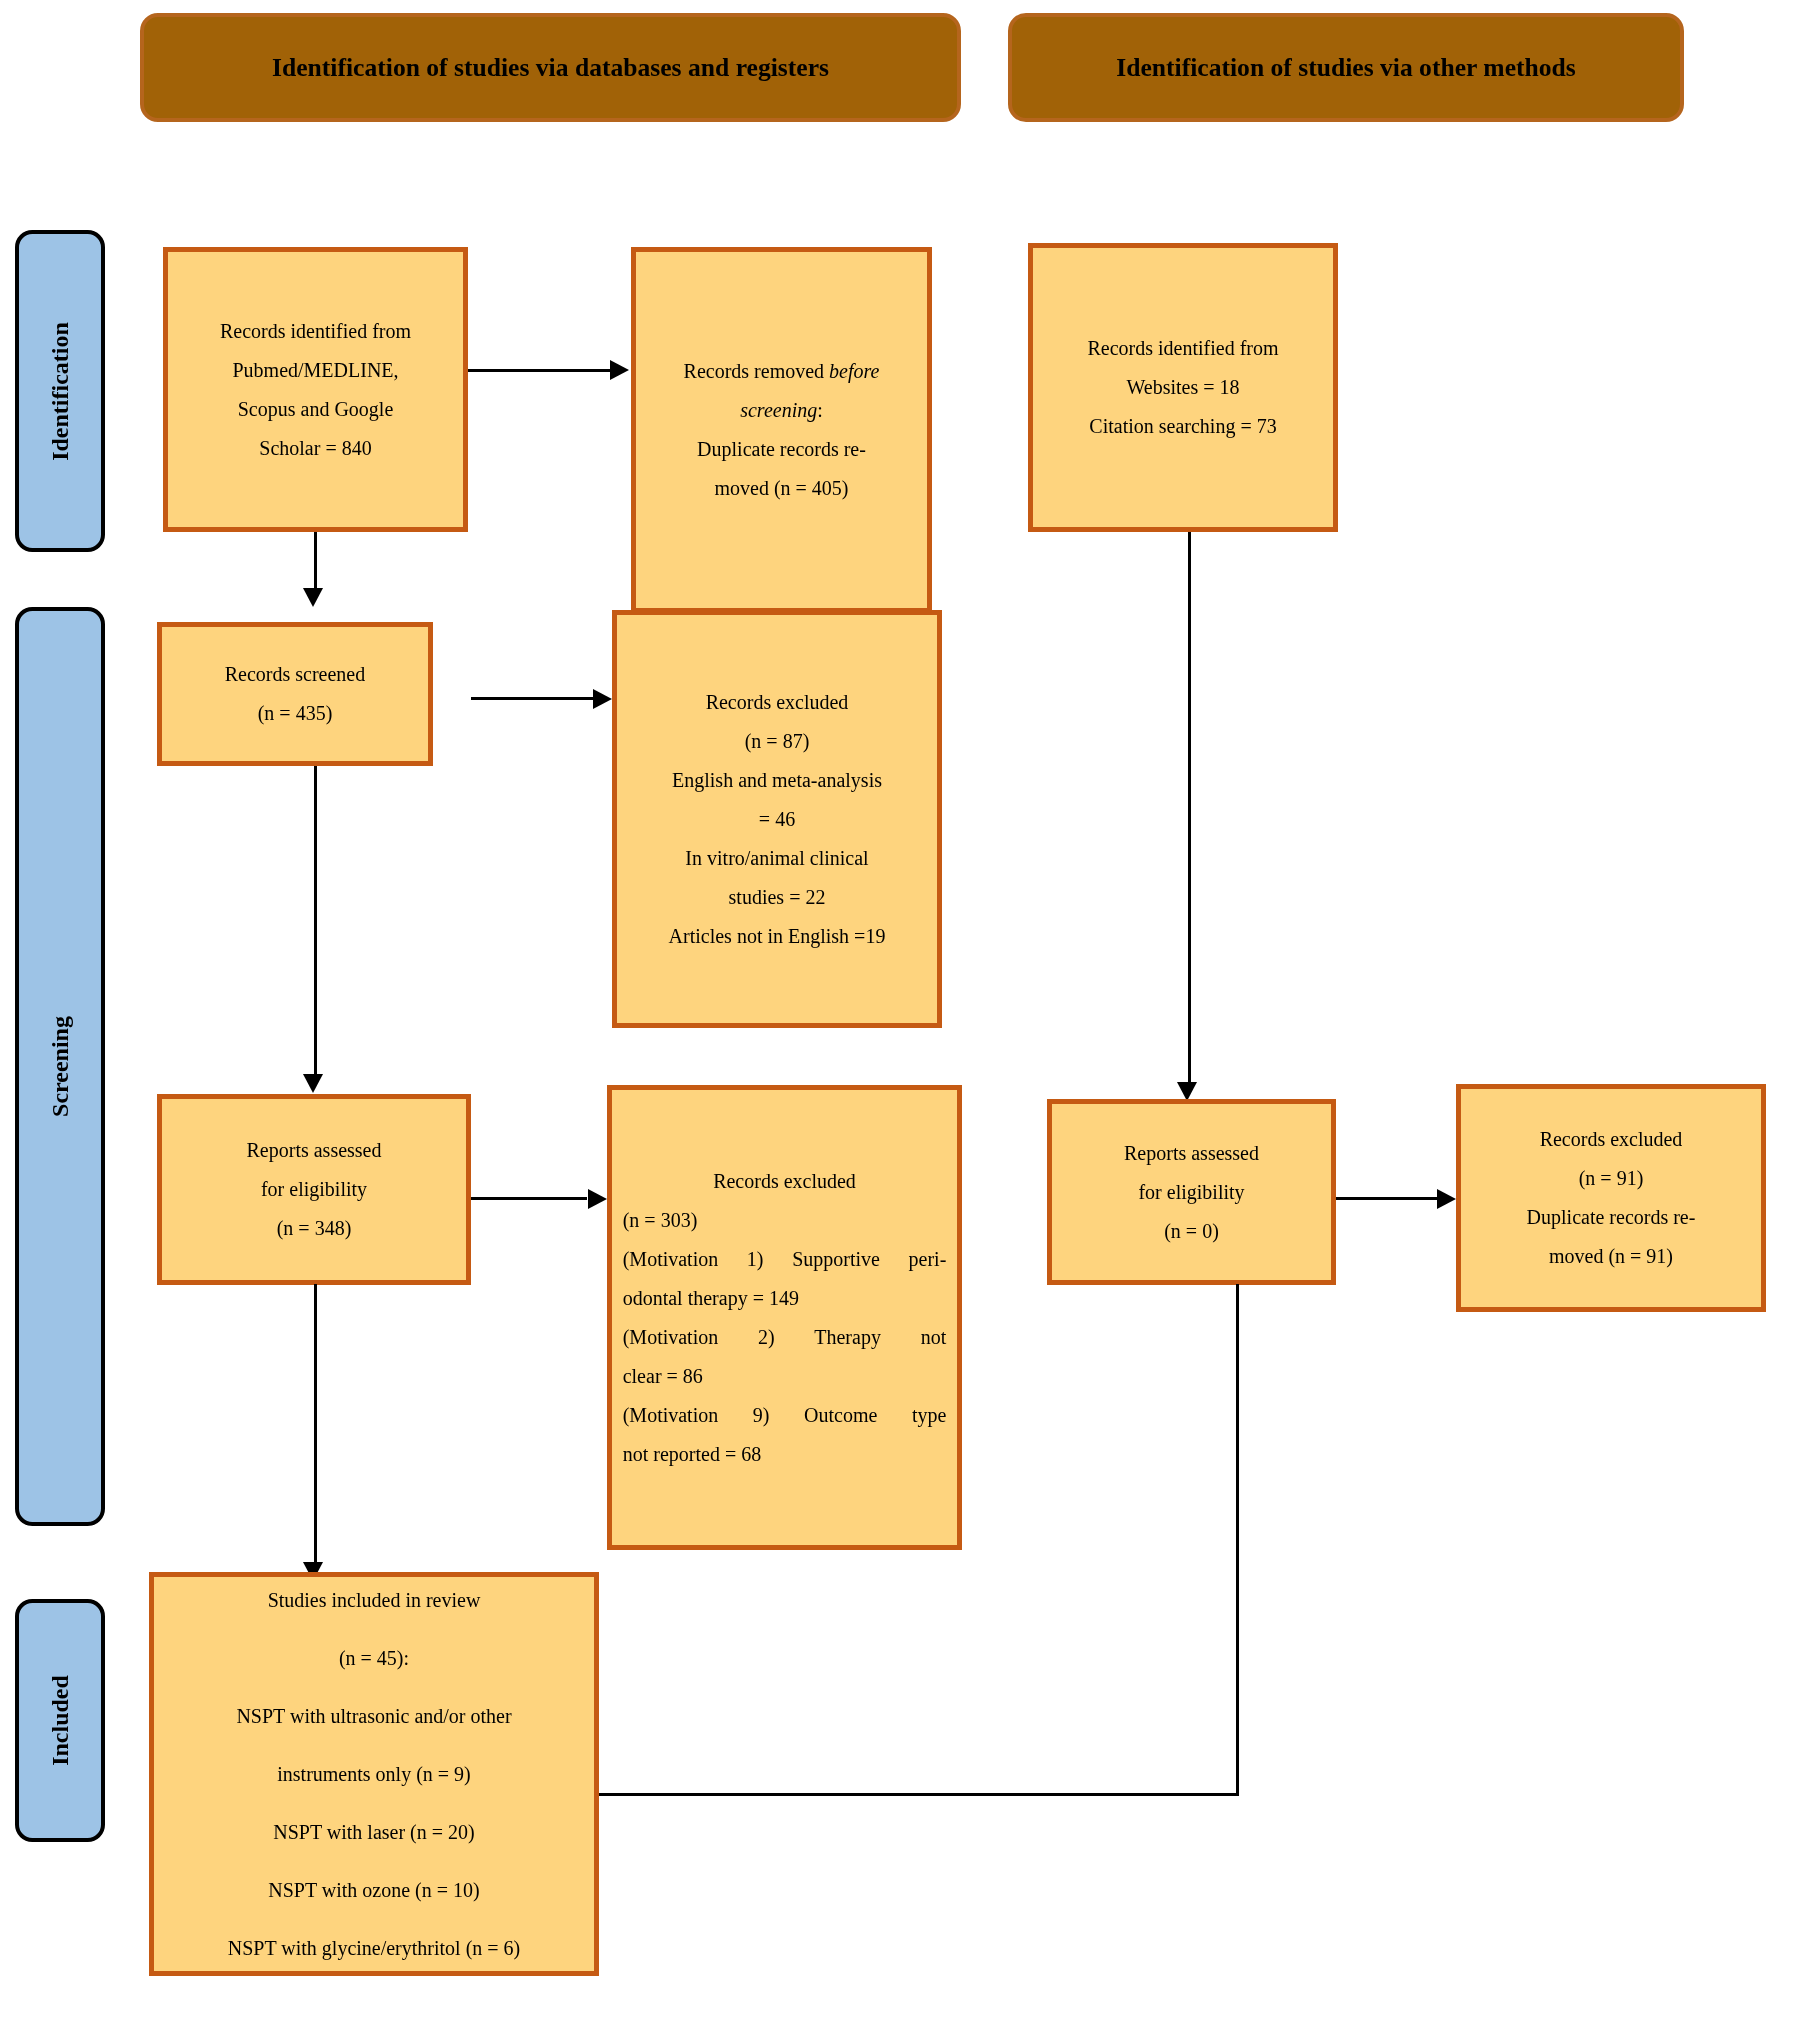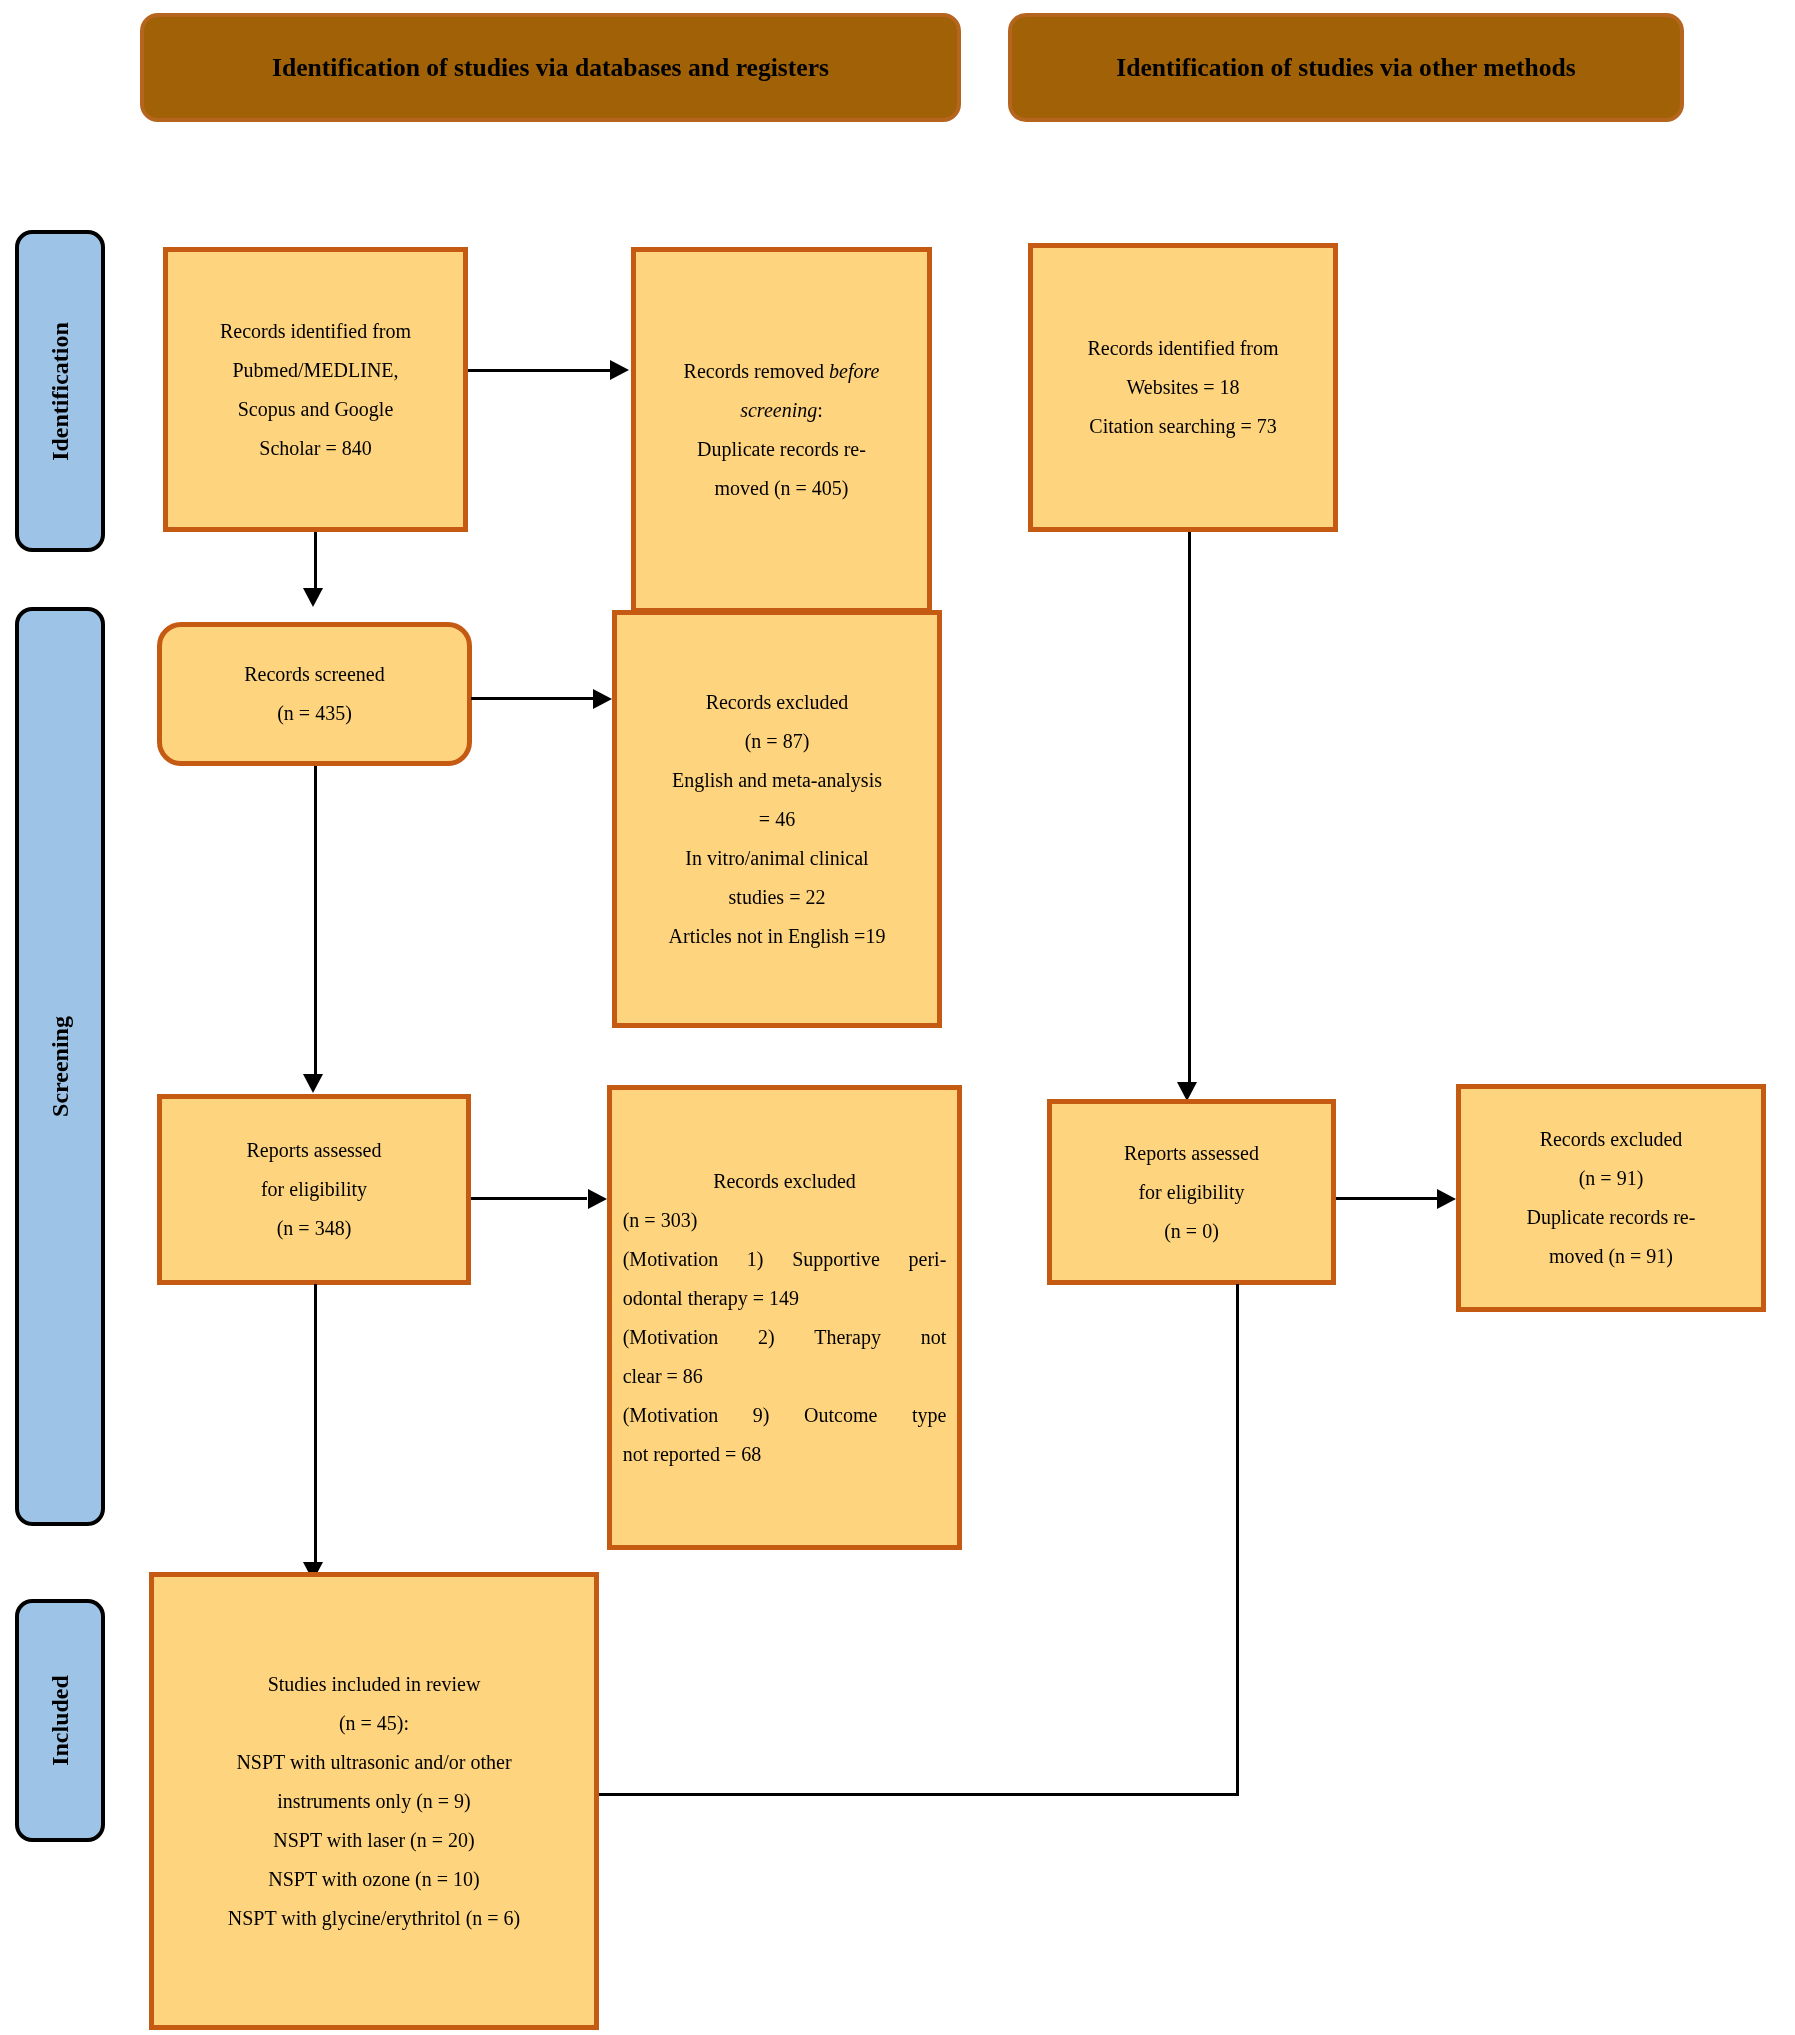--- a/index.html
+++ b/index.html
@@ -154,21 +154,21 @@
 
   <div class="conn h" style="left:468px; top:369px; width:142px;"></div>
   <div class="arrowhead right" style="left:610px; top:360px;"></div>
 
   <div class="conn v" style="left:314px; top:532px; width:2.5px; height:58px;"></div>
   <div class="arrowhead down" style="left:303px; top:588px;"></div>
 
   <div class="conn v" style="left:1188px; top:532px; width:2.5px; height:552px;"></div>
   <div class="arrowhead down" style="left:1177px; top:1082px;"></div>
 
-  <div class="flow-box center" style="left:157px; top:622px; width:315px; height:144px;border-radius:24px;">
+  <div class="flow-box center" style="left:157px; top:622px; width:276px; height:144px;">
     <span class="line">Records screened</span>
     <span class="line">(n = 435)</span>
   </div>
 
   <div class="flow-box center" style="left:612px; top:610px; width:330px; height:418px;">
     <span class="line">Records excluded</span>
     <span class="line">(n = 87)</span>
     <span class="line">English and meta-analysis</span>
     <span class="line">= 46</span>
     <span class="line">In vitro/animal clinical</span>
@@ -218,21 +218,21 @@
   <div class="conn h" style="left:1336px; top:1197px; width:101px;"></div>
   <div class="arrowhead right" style="left:1437px; top:1189px;"></div>
 
   <div class="conn v" style="left:314px; top:1284px; width:2.5px; height:280px;"></div>
   <div class="arrowhead down" style="left:303px; top:1562px;"></div>
 
   <div class="conn v" style="left:1236px; top:1284px; width:2.5px; height:511px;"></div>
   <div class="conn h" style="left:593px; top:1793px; width:646px;"></div>
   <div class="arrowhead left" style="left:574px; top:1783px;"></div>
 
-  <div class="flow-box center" style="left:149px; top:1572px; width:450px; height:458px;">
+  <div class="flow-box center" style="left:149px; top:1572px; width:450px; height:404px;gap:19px;">
     <span class="line">Studies included in review</span>
     <span class="line">(n = 45):</span>
     <span class="line">NSPT with ultrasonic and/or other</span>
     <span class="line">instruments only (n = 9)</span>
     <span class="line">NSPT with laser (n = 20)</span>
     <span class="line">NSPT with ozone (n = 10)</span>
     <span class="line">NSPT with glycine/erythritol (n = 6)</span>
   </div>
 
 </div>

